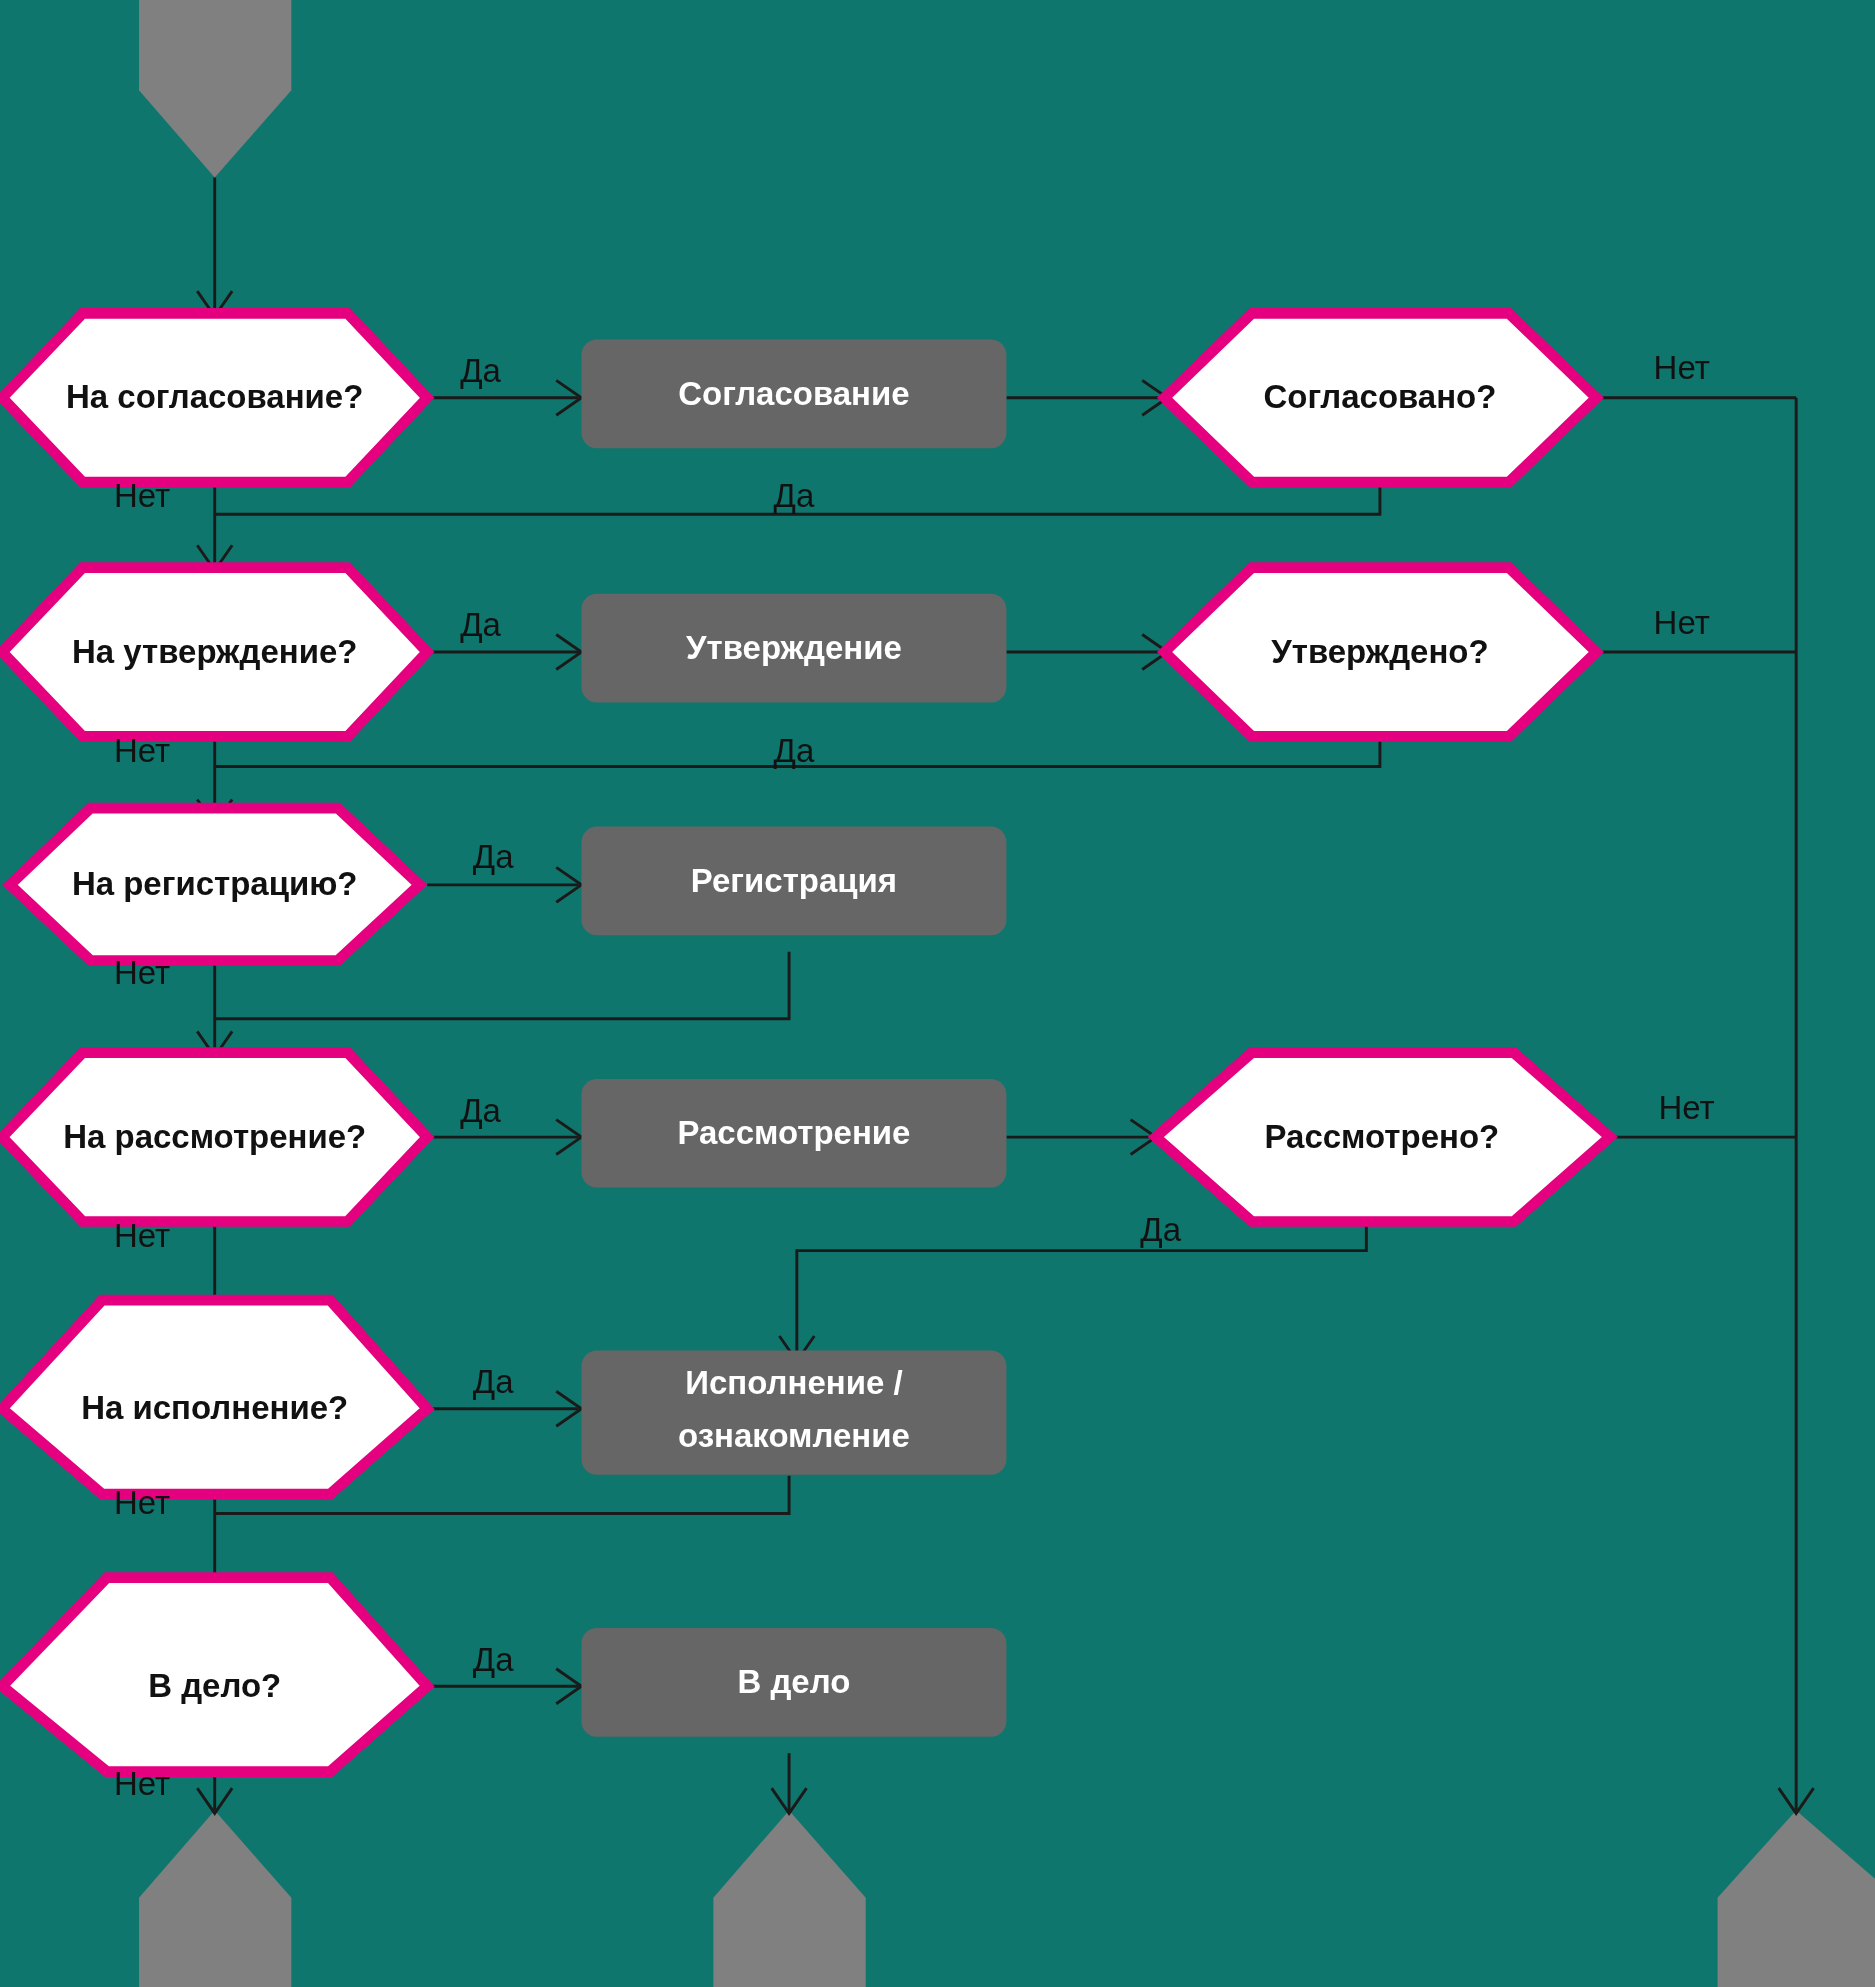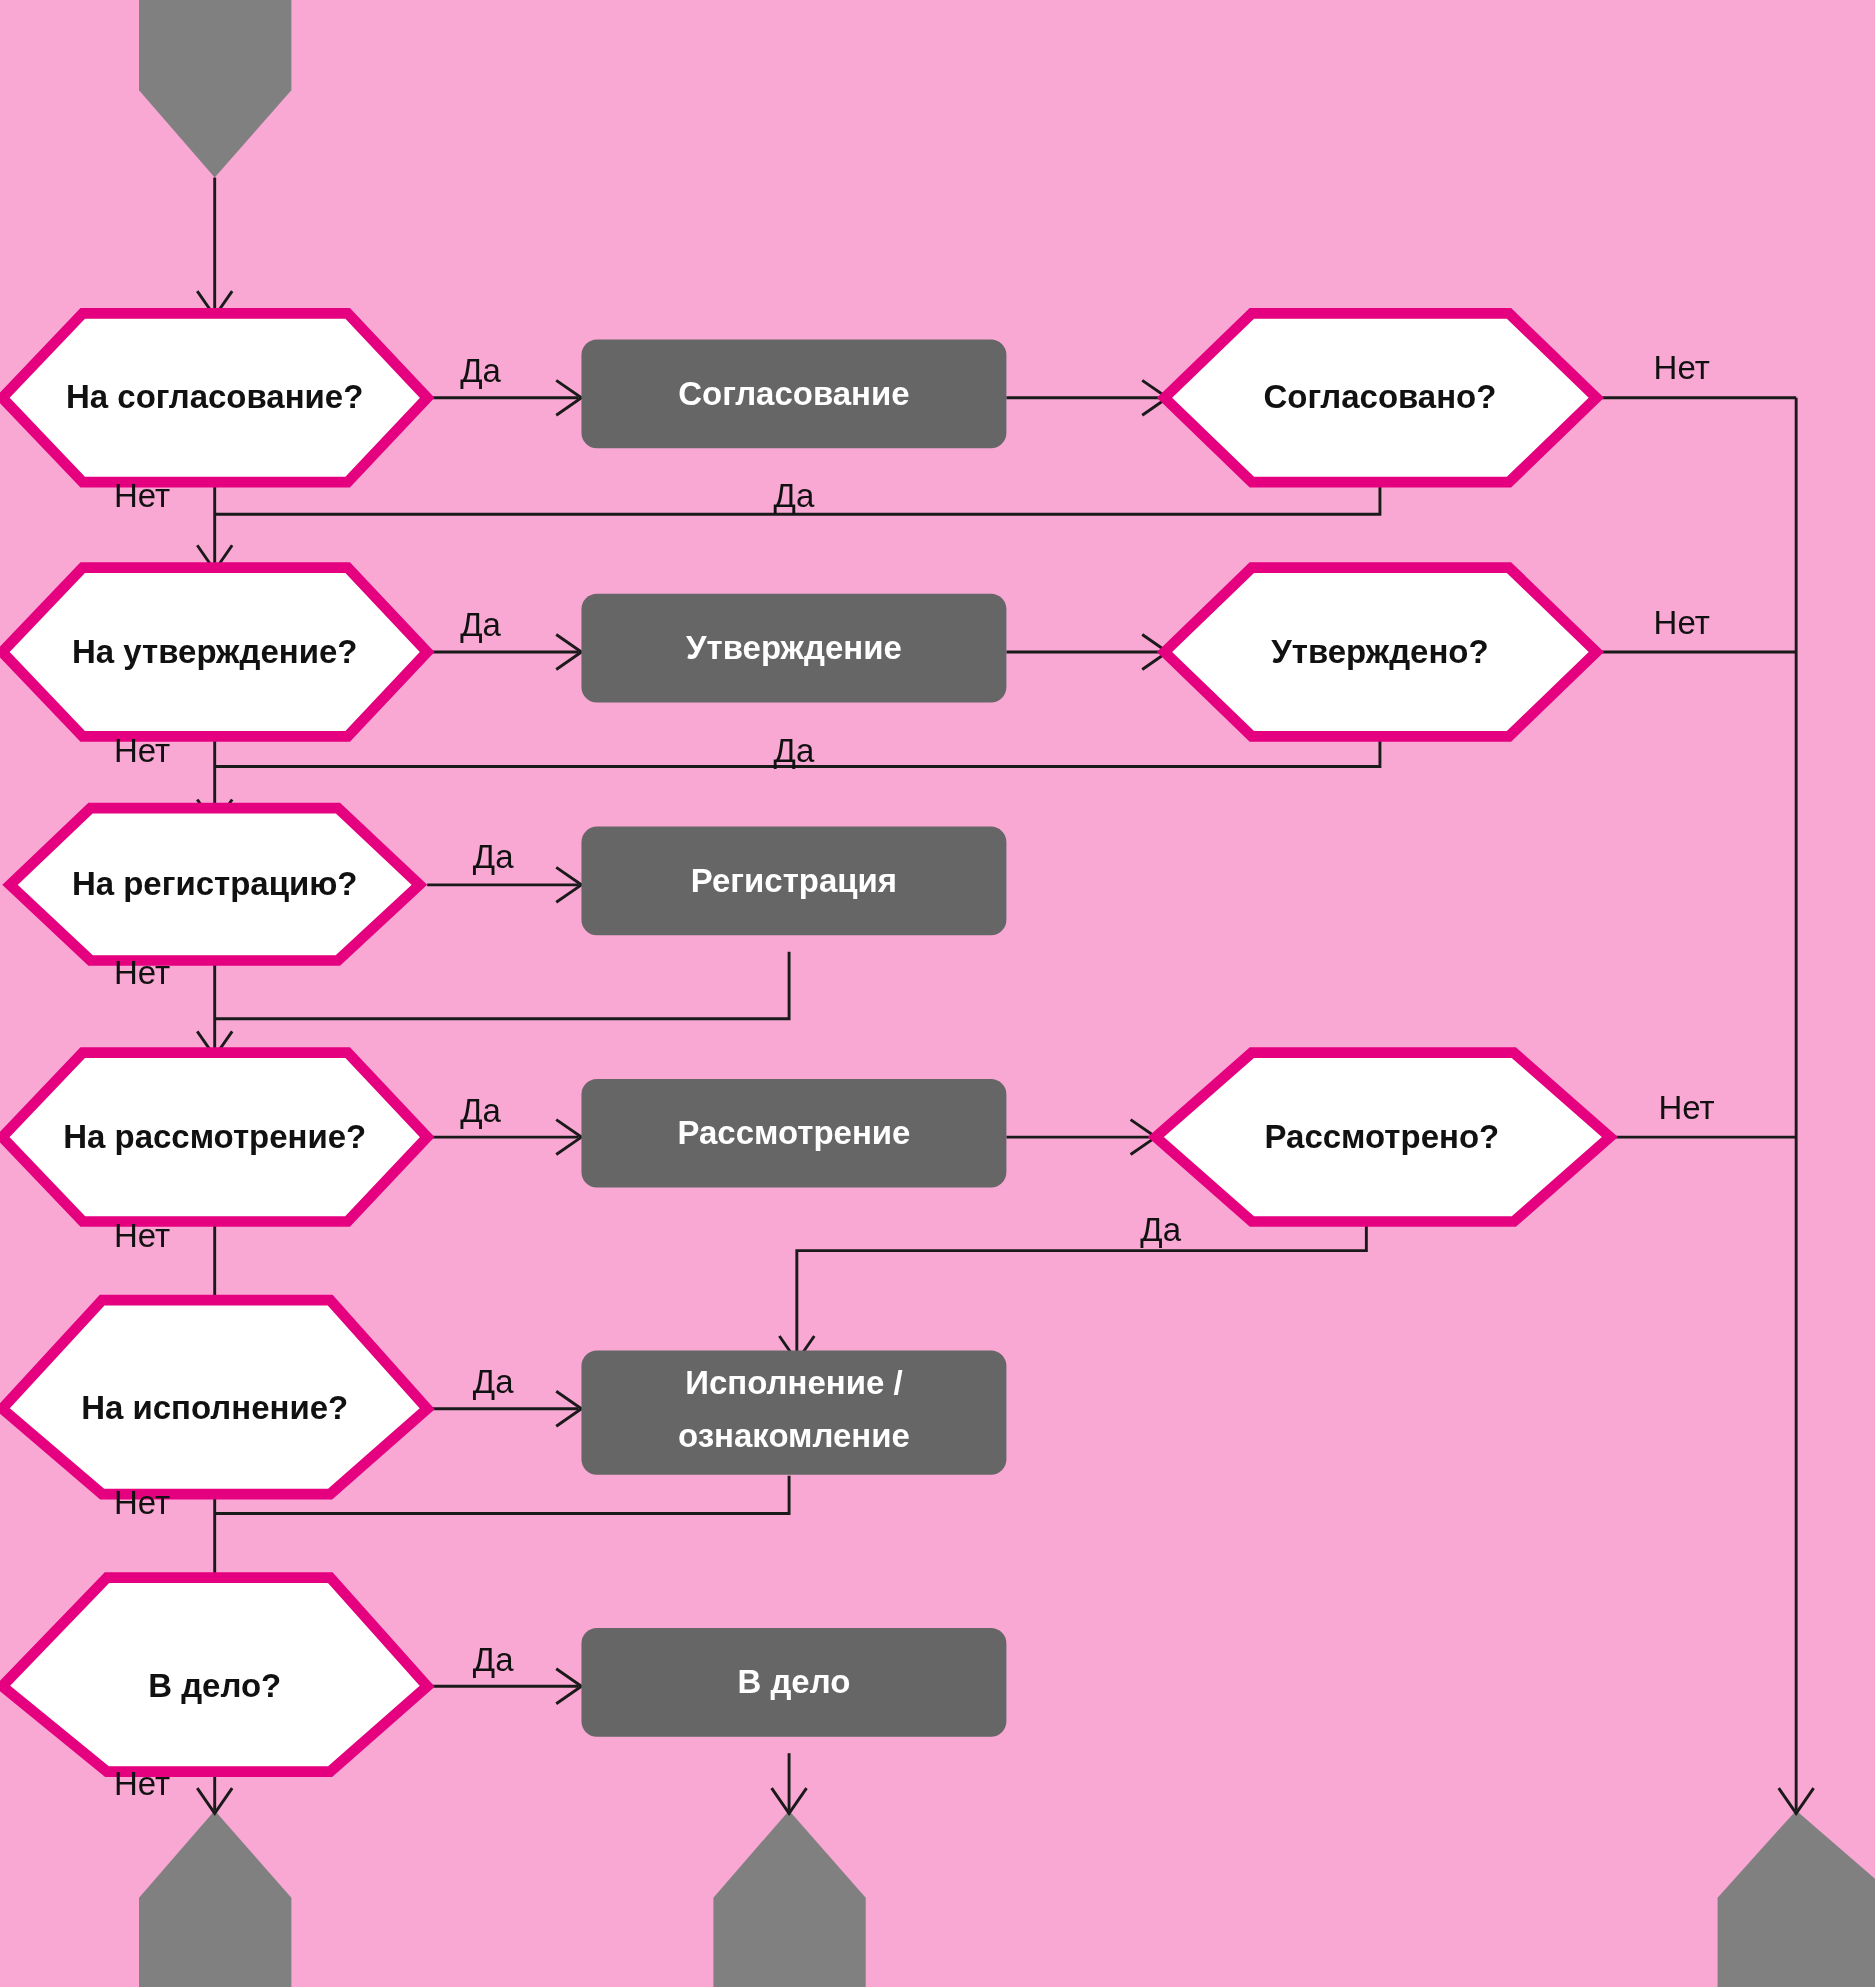--- a/index.html
+++ b/index.html
@@ -4,21 +4,21 @@
 <style>
   html, body {
     margin: 0;
     padding: 0;
     background: #ffffff;
   }
   #stage {
     position: relative;
     width: 1876px;
     height: 1987px;
-    background: #f9a8d4;
+    background: #0f766e;
     overflow: hidden;
     font-family: "Liberation Sans", sans-serif;
   }
   svg#flow {
     position: absolute;
     left: 0;
     top: 0;
     width: 1876px;
     height: 1987px;
     display: block;

